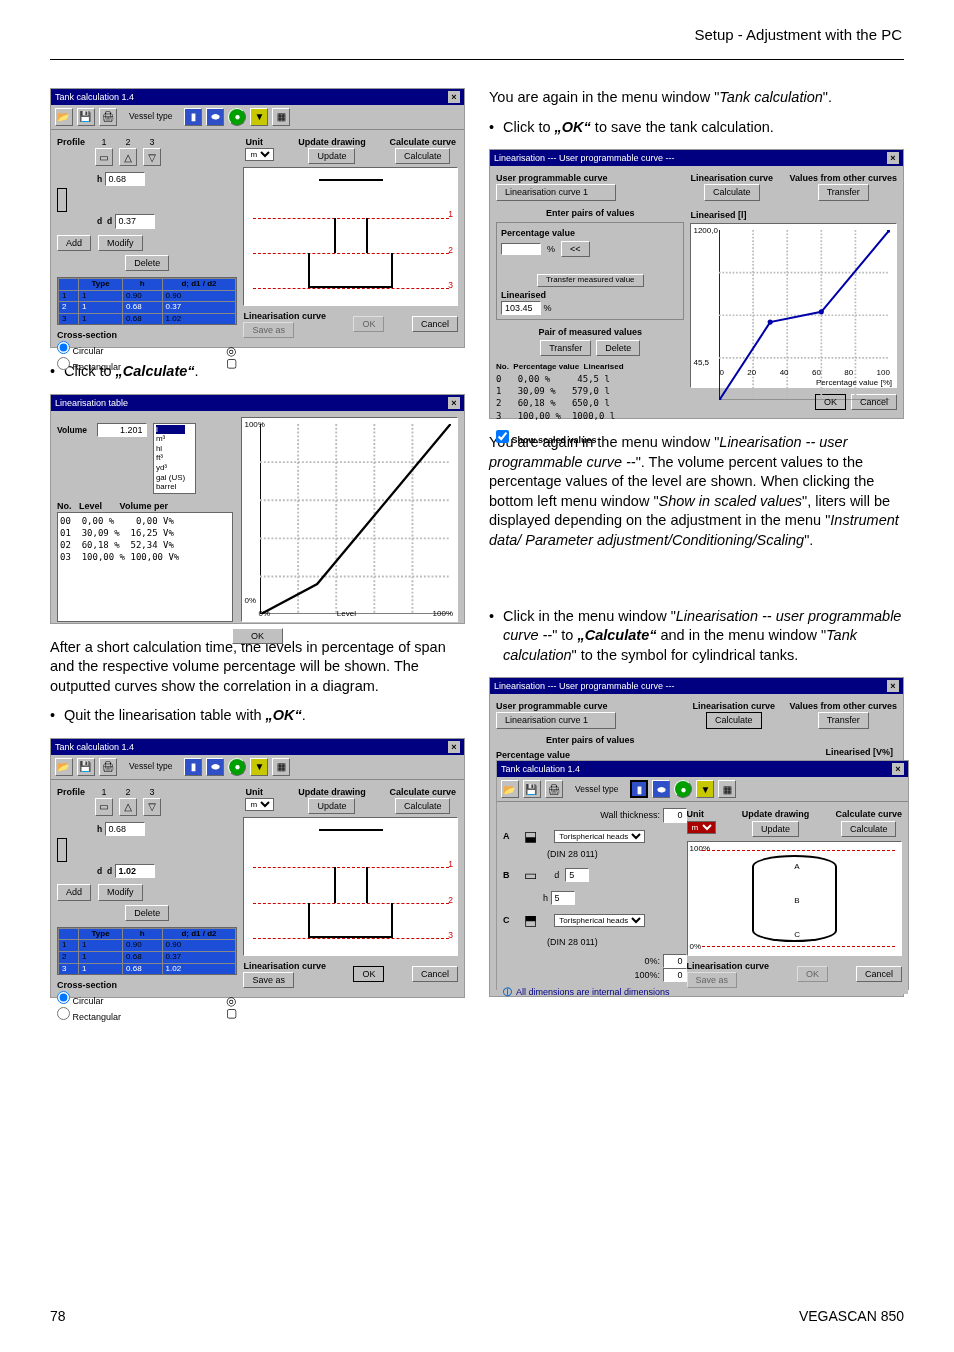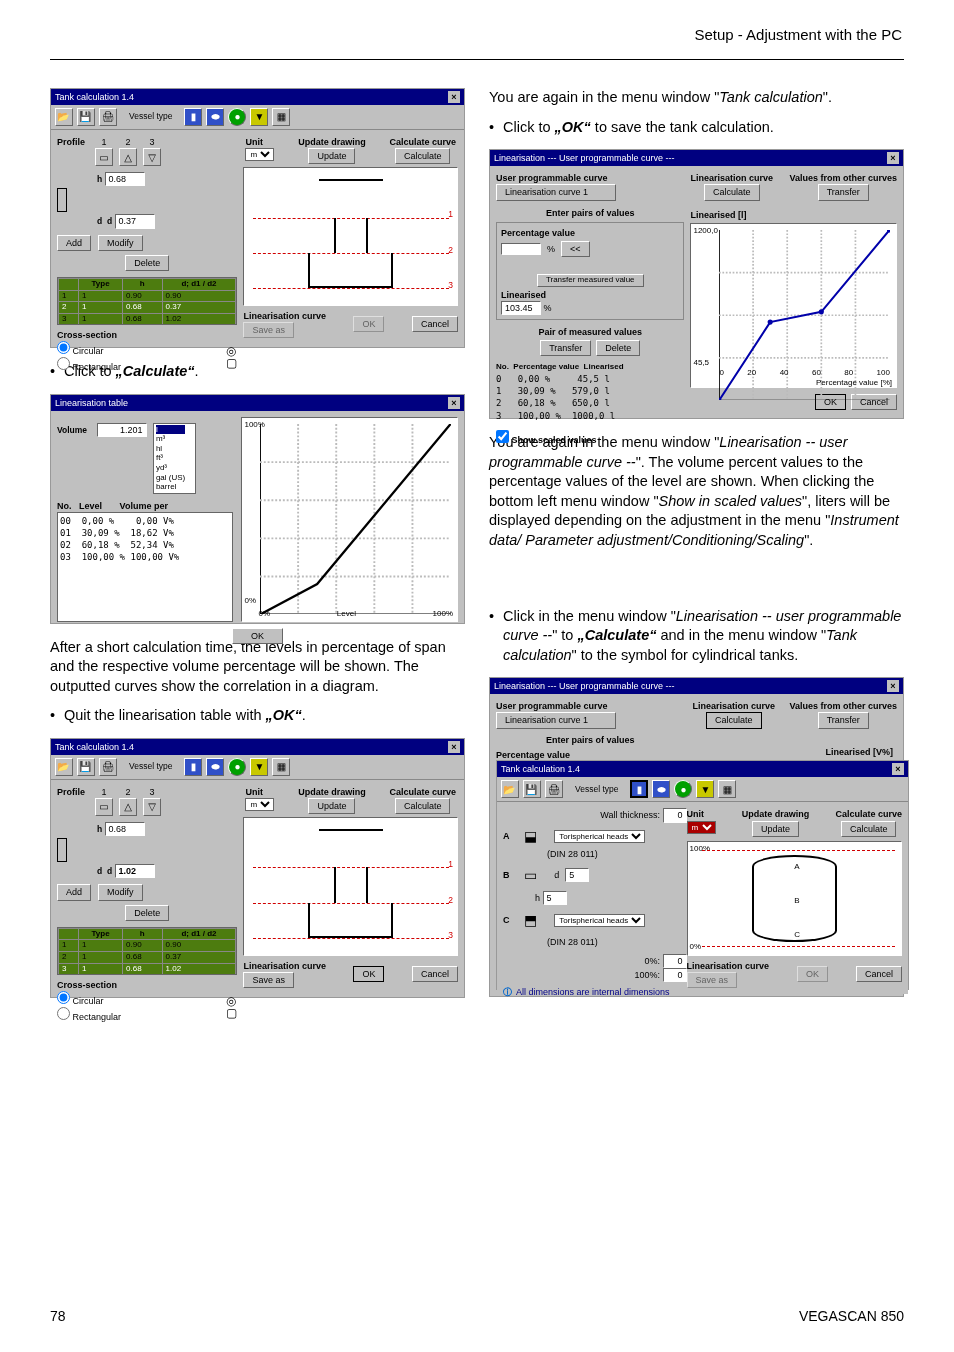--- a/index.html
+++ b/index.html
@@ -21,21 +21,21 @@
   .titlebar .x { background: #c0c0c0; color: #000; width: 12px; text-align: center; font-weight: bold; }
   .toolbar { background: #c0c0c0; padding: 3px 4px; display: flex; align-items: center; gap: 4px; border-bottom: 1px solid #888; }
   .tbtn { width: 18px; height: 18px; background: #c0c0c0; border: 1px solid #fff; border-right-color: #666; border-bottom-color: #666; display: inline-flex; align-items: center; justify-content: center; font-size: 10px; }
   .tbtn.blue { background: #3050c8; color: #fff; }
   .tbtn.green { background: #00a000; color: #fff; border-radius: 50%; }
   .tbtn.yellow { background: #c8c800; color: #000; }
   .wbody { background: #c0c0c0; padding: 6px; }
   .btn { background: #c0c0c0; border: 1px solid #fff; border-right-color: #666; border-bottom-color: #666; padding: 1px 8px; font-size: 9px; display: inline-block; text-align: center; }
   .inp { background: #fff; border: 1px solid #666; border-right-color: #fff; border-bottom-color: #fff; padding: 0 3px; font-size: 9px; display: inline-block; }
   table.mini { border-collapse: collapse; font-size: 8px; }
-  table.mini td, table.mini th { border: 1px solid #888; padding: 0 3px; background: #4d7c0f; }
+  table.mini td, table.mini th { border: 1px solid #888; padding: 0 3px; background: #1d4ed8; }
   .plotbox { background: #fff; border: 1px solid #666; border-right-color: #fff; border-bottom-color: #fff; position: relative; }
   .footer { position: absolute; bottom: 28px; left: 50px; right: 50px; display: flex; justify-content: space-between; font-size: 14px; border-top: 0; }
   .red { color: #d00000; }
   .redline { border-top: 1.5px dashed #d00000; }
   select.mini { font-size: 8px; background: #fff; border: 1px solid #666; }
   .sel { background: #000080; color: #fff; }
   .chartsvg line.grid { stroke: #bbb; stroke-dasharray: 1 1; }
 </style>
 </head>
 <body>
@@ -169,21 +169,21 @@
                     <div>ft³</div>
                     <div>yd³</div>
                     <div>gal (US)</div>
                     <div>barrel</div>
                   </div>
                 </span>
               </div>
               <div style="font-size:9px;margin-top:2px;"><b>No.</b>&nbsp;&nbsp;&nbsp;<b>Level</b>&nbsp;&nbsp;&nbsp;&nbsp;&nbsp;&nbsp;&nbsp;<b>Volume per</b></div>
               <div style="background:#fff;border:1px solid #666;height:110px;font-family:monospace;font-size:9px;padding:2px;">
                 <div><span>00</span>&nbsp;&nbsp;<span>0,00 %</span>&nbsp;&nbsp;&nbsp;&nbsp;<span>0,00 V%</span></div>
-                <div><span>01</span>&nbsp;&nbsp;<span>30,09 %</span>&nbsp;&nbsp;<span>18,62 V%</span></div>
+                <div><span>01</span>&nbsp;&nbsp;<span>30,09 %</span>&nbsp;&nbsp;<span>16,25 V%</span></div>
                 <div><span>02</span>&nbsp;&nbsp;<span>60,18 %</span>&nbsp;&nbsp;<span>52,34 V%</span></div>
                 <div><span>03</span>&nbsp;&nbsp;<span>100,00 %</span>&nbsp;<span>100,00 V%</span></div>
               </div>
             </div>
             <div style="flex:1;display:flex;flex-direction:column;">
               <div class="plotbox chartsvg" style="flex:1;position:relative;">
                 <svg viewBox="0 0 100 100" preserveAspectRatio="none" style="position:absolute;inset:6px 6px 14px 18px;">
                   <line x1="0" y1="0" x2="0" y2="100" stroke="#000"></line>
                     <line x1="0" y1="100" x2="100" y2="100" stroke="#000"></line>
                   <line class="grid" x1="20" y1="0" x2="20" y2="100"></line>
@@ -440,21 +440,21 @@
               <span class="tbtn green">●</span>
               <span class="tbtn yellow">▼</span>
               <span class="tbtn">▦</span>
             </div>
             <div class="wbody" style="display:flex;height:calc(100% - 36px);font-size:9px;">
               <div style="width:46%;">
                 <div style="text-align:right;margin-bottom:4px;"><span>Wall thickness:</span> <span class="inp" style="width:24px;">0</span></div>
                 <div style="display:flex;gap:6px;align-items:center;margin:2px 0;"><b>A</b>&nbsp;<span style="font-size:14px;">⬓</span>&nbsp;&nbsp;<select class="mini"><option>Torispherical heads</option></select></div>
                 <div style="margin-left:44px;">(DIN 28 011)</div>
                 <div style="display:flex;gap:6px;align-items:center;margin:6px 0;"><b>B</b>&nbsp;<span style="font-size:14px;">▭</span>&nbsp;&nbsp;<span>d</span> <span class="inp" style="width:24px;">5</span></div>
-                <div style="margin-left:32px;"><span>h</span> <span class="inp" style="width:24px;">5</span></div>
+                <div style="margin-left:40px;"><span>h</span> <span class="inp" style="width:24px;">5</span></div>
                 <div style="display:flex;gap:6px;align-items:center;margin:6px 0;"><b>C</b>&nbsp;<span style="font-size:14px;">⬒</span>&nbsp;&nbsp;<select class="mini"><option>Torispherical heads</option></select></div>
                 <div style="margin-left:44px;">(DIN 28 011)</div>
                 <div style="margin-top:6px;text-align:right;"><span>0%:</span> <span class="inp" style="width:24px;">0</span></div>
                 <div style="text-align:right;"><span>100%:</span> <span class="inp" style="width:24px;">0</span></div>
                 <div style="color:#008;display:flex;gap:4px;margin-top:4px;">
                     <span style="color:#06c;font-weight:bold;">ⓘ</span>
                     <span>All dimensions are internal dimensions</span>
                   </div>
               </div>
               <div style="flex:1;display:flex;flex-direction:column;">

